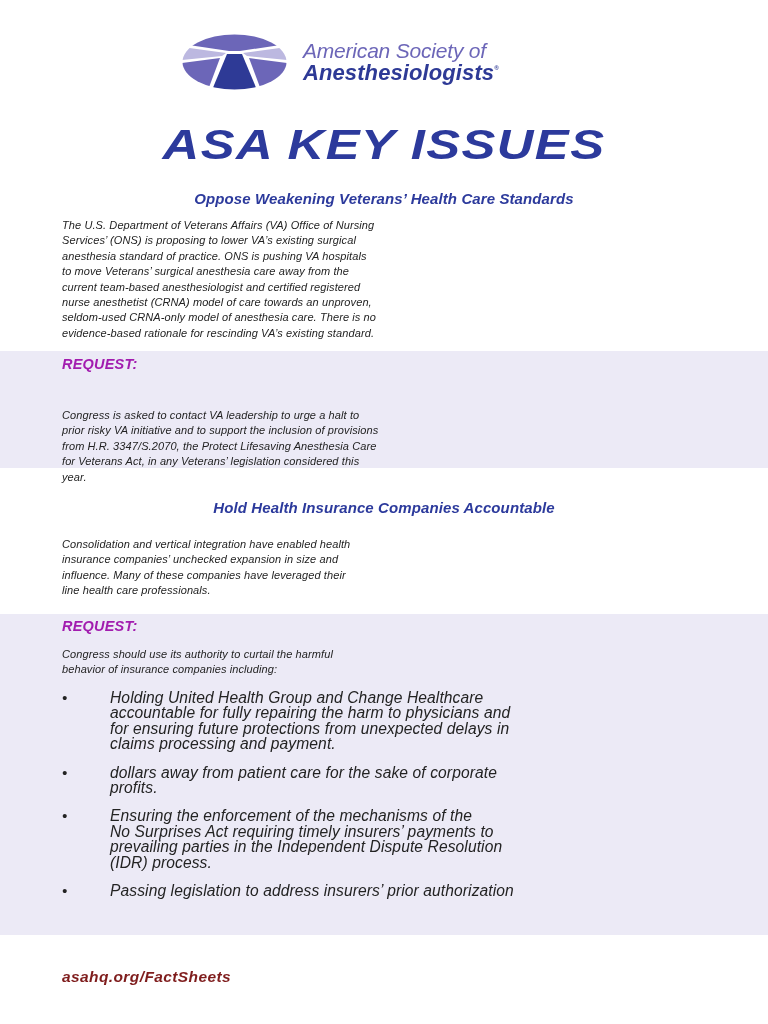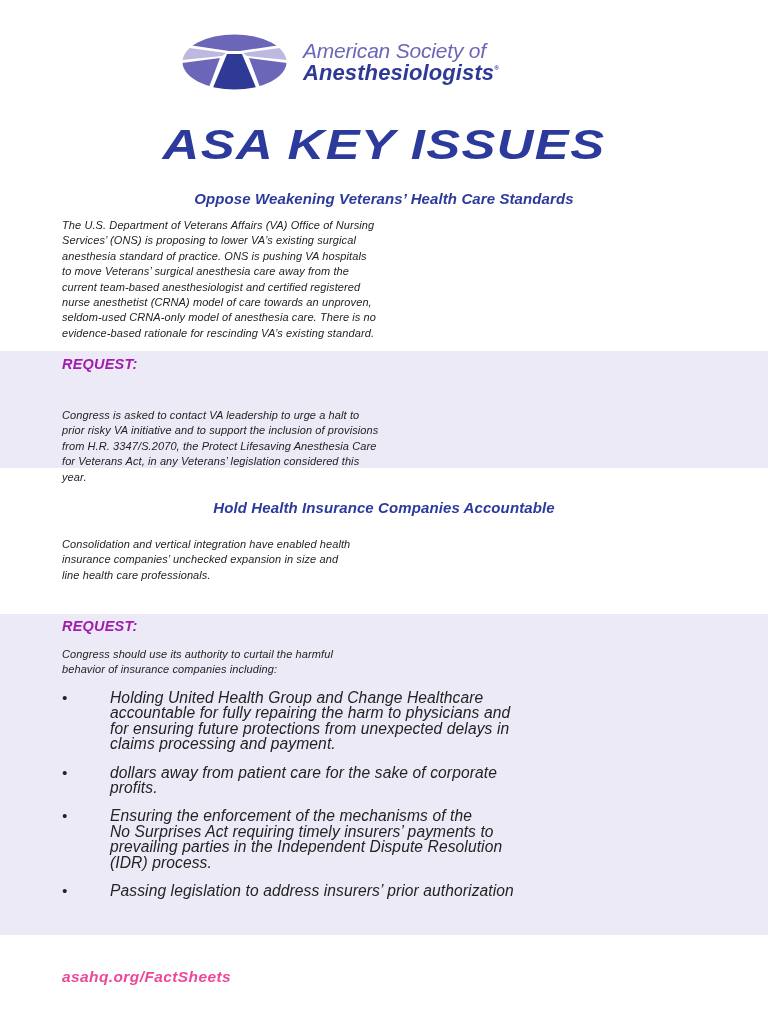--- a/index.html
+++ b/index.html
@@ -118,21 +118,21 @@
       font-size: 15px;
       color: #232323;
     }
 
     .footer-link {
       position: absolute;
       left: 62px;
       top: 968px;
       font-size: 15.5px;
       font-weight: 700;
-      color: #ec4899;
+      color: #7f1d1d;
       text-decoration: none;
       letter-spacing: 0.4px;
     }
   </style>
 </head>
 <body>
 
 <div class="page">
 
   <div class="logo">
@@ -186,20 +186,21 @@
     <div>from H.R. 3347/S.2070, the Protect Lifesaving Anesthesia Care</div>
     <div>for Veterans Act, in any Veterans’ legislation considered this</div>
     <div>year.</div>
   </div>
 
   <h2 class="section-heading" style="top:499px;">Hold Health Insurance Companies Accountable</h2>
 
   <div class="body-text" style="top:496px;margin-top:41px;">
     <div>Consolidation and vertical integration have enabled health</div>
     <div>insurance companies’ unchecked expansion in size and</div>
+    <div>influence. Many of these companies have leveraged their</div>
     <div>line health care professionals.</div>
   </div>
 
   <div class="band" style="top:614px; height:321px;"></div>
   <div class="request-label" style="top:618px;">REQUEST:</div>
   <div class="body-text" style="top:647px;">
     <div>Congress should use its authority to curtail the harmful</div>
     <div>behavior of insurance companies including:</div>
   </div>
 

